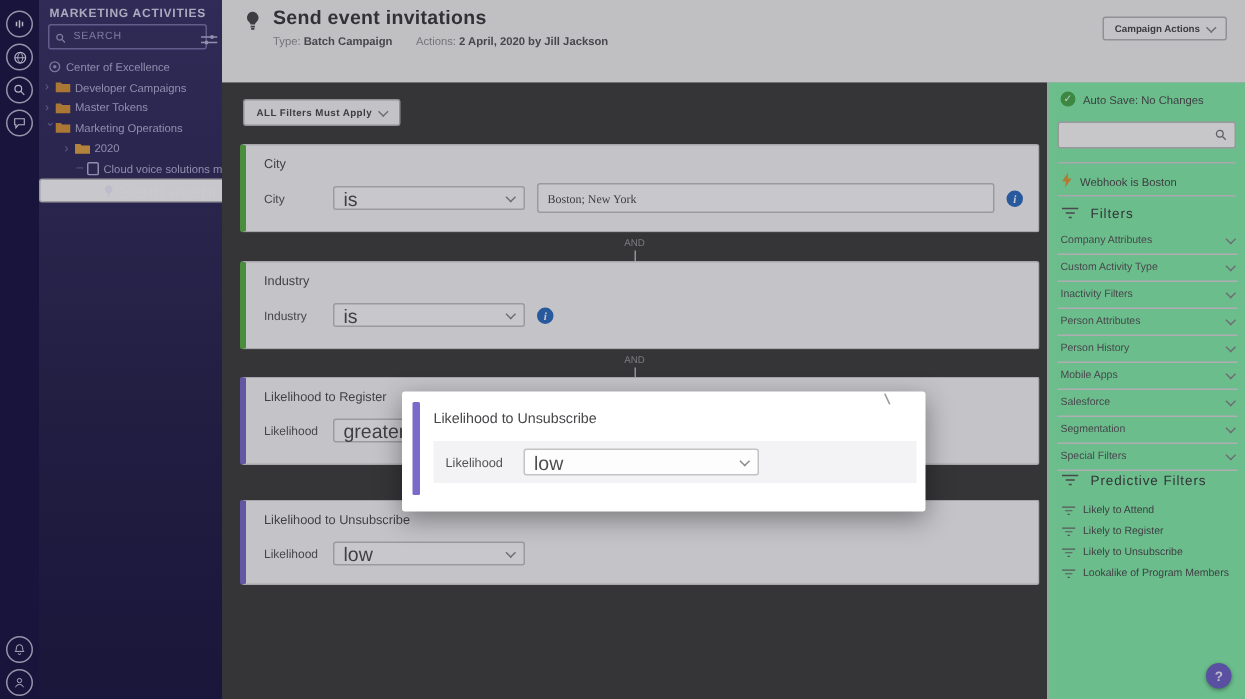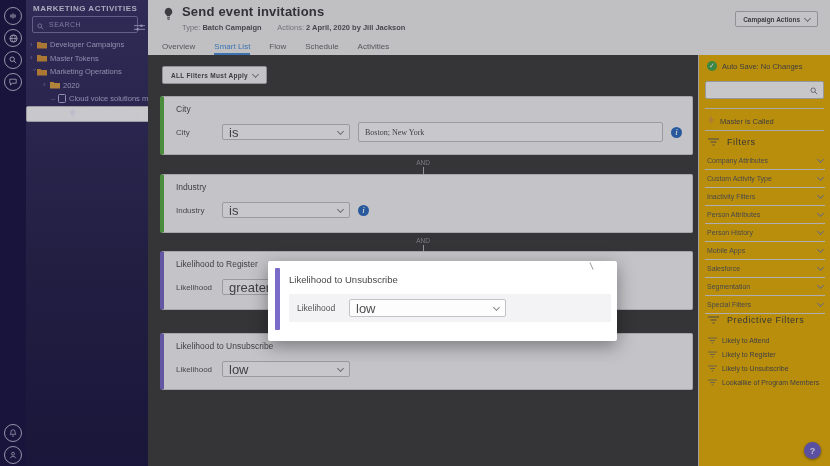--- a/index.html
+++ b/index.html
@@ -71,21 +71,21 @@
   .inp{flex:1;margin-left:8px;height:20px;box-sizing:border-box;background:#fdfdfe;
        border:1px solid #c3c3c5;border-radius:2px;padding:0 6px;font-size:8px;color:#4e4e50;
        font-family:Liberation Serif, serif;outline:none;min-width:0;}
   .info{width:11px;height:11px;flex:none;margin-left:8px;border-radius:50%;background:#2f6fc1;
         color:#fff;font-size:7.5px;font-style:italic;font-weight:bold;display:flex;
         align-items:center;justify-content:center;font-family:"Liberation Serif",serif;cursor:pointer;}
   .and{position:absolute;left:0;width:550px;text-align:center;font-size:6.5px;color:#9b9b9d;}
   .and::after{content:"";display:block;width:1px;height:7px;background:#b8b8ba;margin:1px auto 0;}
 
   
-  .rpanel{position:absolute;left:698px;right:0;top:55px;bottom:0;background:#eab308;
+  .rpanel{position:absolute;left:698px;right:0;top:55px;bottom:0;background:#86efac;
           border-left:1px solid #c9c9cb;}
   .autosave{position:absolute;left:8px;top:6px;display:flex;align-items:center;gap:5px;
             font-size:7.5px;color:#4c4c4e;}
   .check{width:10px;height:10px;border-radius:50%;background:#49a94c;color:#fff;font-size:7px;
          display:flex;align-items:center;justify-content:center;flex:none;}
   .rp-search{position:absolute;left:6px;right:6px;top:26px;height:16px;background:#fbfbfc;
              border:1px solid #bfbfc1;border-radius:2px;display:flex;align-items:center;
              padding:0 5px;color:#77777a;}
   .rp-search input{flex:1;border:none;outline:none;background:transparent;font-size:7px;
                    font-family:inherit;min-width:0;}
@@ -175,20 +175,29 @@
     </div>
     <span class="sb-sliders">
       <svg width="11" height="9" viewBox="0 0 12 9">
           <path d="M0 2.5h12M0 6.5h12" stroke="currentColor" stroke-width="1"></path>
           <circle cx="8" cy="2.5" r="1.4" fill="currentColor"></circle>
           <circle cx="4" cy="6.5" r="1.4" fill="currentColor"></circle>
         </svg>
     </span>
 
     <div class="tree">
+      <div class="trow" style="padding-left:6px">
+        <span class="ti">
+          <svg width="9" height="9" viewBox="0 0 10 10">
+              <circle cx="5" cy="5" r="3.6" fill="none" stroke="#9b96c0" stroke-width="1"></circle>
+              <circle cx="5" cy="5" r="1.3" fill="#9b96c0"></circle>
+            </svg>
+        </span>
+        <span>Center of Excellence</span>
+      </div>
       <div class="trow" style="padding-left:4px">
         <span class="chev">›</span>
         <span class="ti">
           <svg width="10" height="8" viewBox="0 0 10 8">
               <path d="M0 1h3.5l1 1H10v5.5H0z" fill="#d6973c"></path>
             </svg>
         </span>
         <span>Developer Campaigns</span>
       </div>
       <div class="trow" style="padding-left:4px">
@@ -252,27 +261,20 @@
       <b>Batch Campaign</b>
       <span>Actions:</span>
       <b>2 April, 2020 by Jill Jackson</b>
     </div>
     <div class="btn camp-btn">
       <span>Campaign Actions</span>
       <span class="cv"></span>
     </div>
   </div>
 
-  <div class="tabs">
-    <div class="tab">Overview</div>
-    <div class="tab active">Smart List</div>
-    <div class="tab">Flow</div>
-    <div class="tab">Schedule</div>
-    <div class="tab">Activities</div>
-  </div>
 
   <div class="content">
     <div class="btn mode-btn">
       <span>ALL Filters Must Apply</span>
       <span class="cv"></span>
     </div>
 
     <div class="card" style="top:41px;height:57px">
       <div class="card-title">City</div>
       <div class="card-row">
@@ -339,21 +341,21 @@
           </svg>
       </span>
     </div>
     <div class="rp-div" style="top:53px"></div>
     <div class="webhook">
       <span>
         <svg width="7" height="10" viewBox="0 0 7 10">
             <path d="M4 0 0 6h2.6L2 10l4.5-6H4z" fill="#e09a3c"></path>
           </svg>
       </span>
-      <span>Master is Called</span>
+      <span>Webhook is Boston</span>
     </div>
     <div class="rp-div" style="top:75px"></div>
     <div class="rp-head" style="top:82px">
       <span class="funnel">
         <svg width="11" height="8" viewBox="0 0 11 8">
             <path d="M0 1h11M2.5 4h6M4.5 7h2" stroke="#5a5a5c" stroke-width="1.1"></path>
           </svg>
       </span>
       <span>Filters</span>
     </div>

